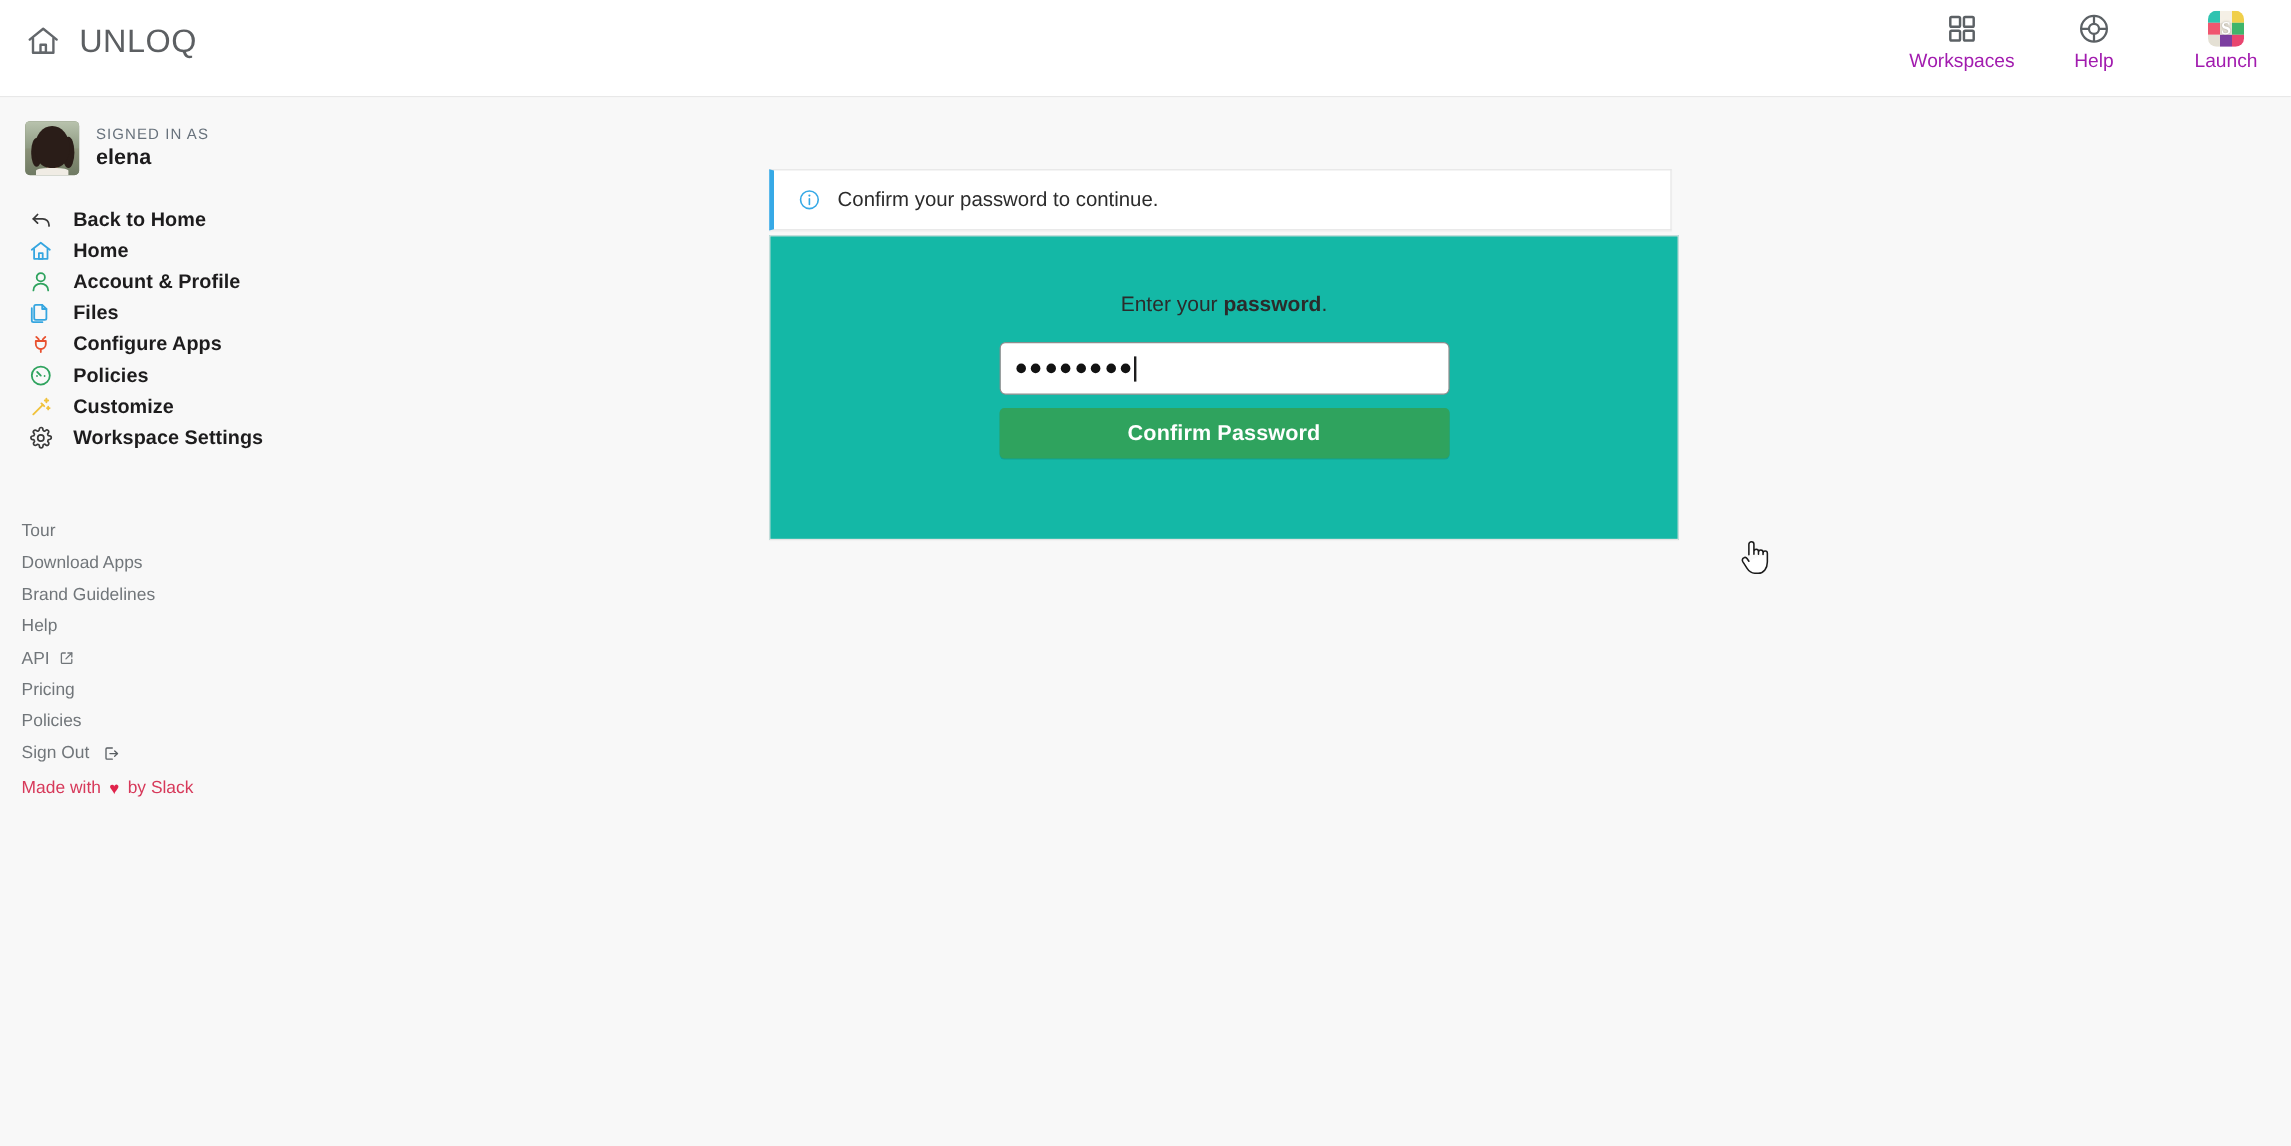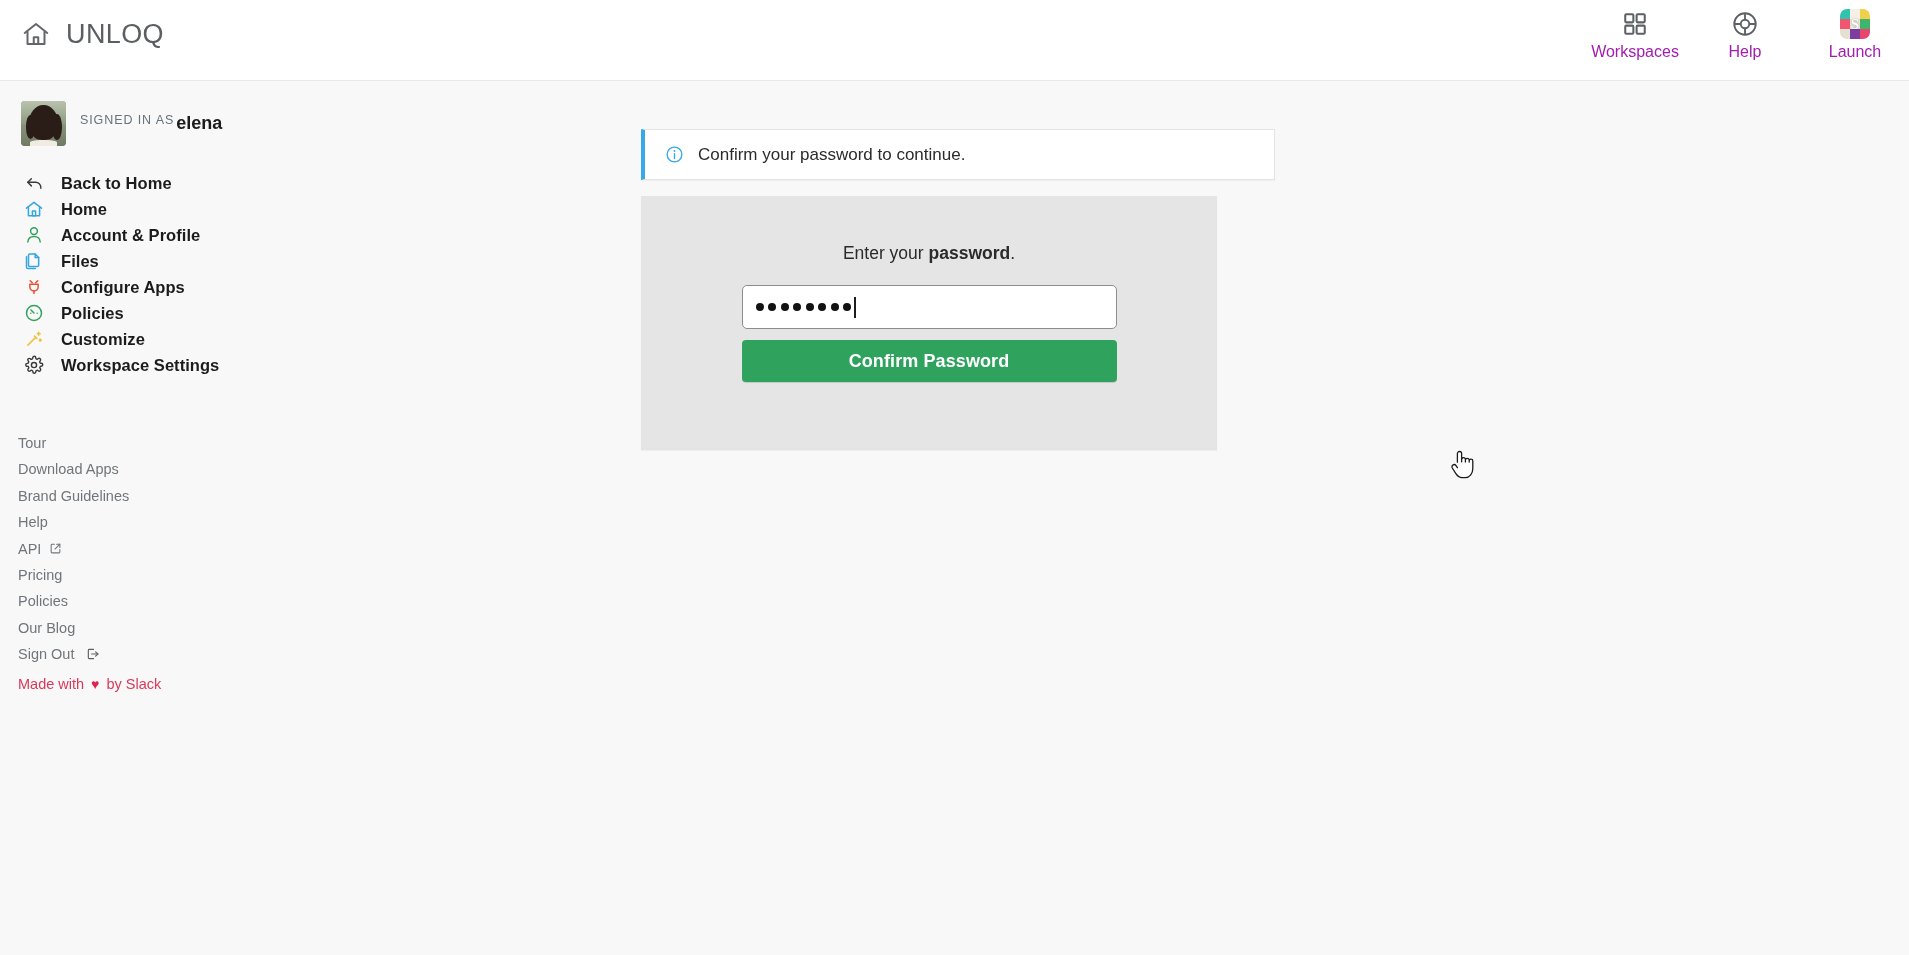--- a/index.html
+++ b/index.html
@@ -70,21 +70,21 @@
   }
   .av-sky { position: absolute; left:0; top:0; right:0; height: 52%; background: linear-gradient(180deg,#b9c3ae,#8e9a82); }
   .av-grnd { position: absolute; left:0; bottom:0; right:0; height: 48%; background: linear-gradient(180deg,#8b9279,#6f7a63); }
   .av-hair { position: absolute; left: 18%; top: 8%; width: 64%; height: 78%; background: #2a1d18; border-radius: 50% 50% 44% 44%; }
   .av-hair2 { position: absolute; left: 10%; top: 30%; width: 22%; height: 55%; background: #2a1d18; border-radius: 50%; }
   .av-hair3 { position: absolute; right: 9%; top: 28%; width: 22%; height: 58%; background: #2a1d18; border-radius: 50%; }
   .av-face { position: absolute; left: 32%; top: 24%; width: 37%; height: 52%; background: #e3bb9c; border-radius: 46% 46% 50% 50%; }
   .av-nk { position: absolute; left: 40%; top: 72%; width: 20%; height: 18%; background: #d8ae8e; }
   .av-shirt { position: absolute; left: 20%; bottom: 0; width: 60%; height: 13%; background: #f0ece4; border-radius: 40% 40% 0 0; }
 
-  .si-text { display: flex; flex-direction: row; gap: 2px; }
+  .si-text { display: flex; flex-direction: column; gap: 2px; }
   .si-caption { font-size: 12.5px; color: #68727c; letter-spacing: .9px; }
   .si-user { font-size: 18px; color: #1d1c1d; font-weight: 700; }
 
   .nav { margin-top: 24px; }
   .nav-item {
     display: flex; align-items: center; gap: 16px;
     height: 26px; margin: 0 0 0 21px; padding-left: 2px;
     cursor: pointer;
   }
   .nav-item + .nav-item { margin-top: 0px; }
@@ -101,36 +101,36 @@
   .made-with {
     display: flex; align-items: center; gap: 7px;
     margin: 8px 0 0 18px; font-size: 14.5px; color: #d7395a;
   }
   .heart { color: #e0234b; font-size: 14px; line-height: 1; }
 
   
   .main { position: absolute; left: 320px; top: 81px; width: 1589px; height: 874px; }
 
   .alert {
-    position: absolute; left: 321px; top: 48px;
-    width: 634px; height: 51px;
+    position: absolute; left: 321px; top: 60px;
+    width: 752px; height: 51px;
     background: #ffffff;
     border: 1px solid #e4e4e4;
     border-left: 4px solid #36a9e6;
     display: flex; align-items: center; gap: 14px;
     padding-left: 20px;
     box-shadow: 0 1px 1px rgba(0,0,0,.03);
     text-align: center;
   }
   .alert-text { font-size: 17px; color: #2b2b2b; }
 
   .card {
     position: absolute; left: 321px; top: 115px;
-    width: 576px; height: 254px;
-    background: #e5e5e5;
+    width: 758px; height: 254px;
+    background: #14b8a6;
     border: 1px solid #e4e4e4;
     box-shadow: 0 1px 1px rgba(0,0,0,.03);
   }
   .card-title {
     margin-top: 46px; text-align: center;
     font-size: 17.5px; color: #2b2b2b; font-weight: 400;
   }
   .card-title b { font-weight: 700; }
 
   .pw-input {
@@ -366,23 +366,20 @@
         </svg>
       </span>
     </div>
     <div class="footer-link">
       <span class="fl-label">Pricing</span>
     </div>
     <div class="footer-link">
       <span class="fl-label">Policies</span>
     </div>
     <div class="footer-link">
-      <span class="fl-label">Our Blog</span>
-    </div>
-    <div class="footer-link">
       <span class="fl-label">Sign Out</span>
       <span style="display:flex;align-items:center;margin-left:4px">
         <svg width="14" height="14" viewBox="0 0 24 24" fill="none" stroke="#5a5f63" stroke-width="1.9" stroke-linecap="round" stroke-linejoin="round">
           <path d="M13 4H5.4A1.4 1.4 0 0 0 4 5.4v13.2A1.4 1.4 0 0 0 5.4 20H13"></path>
           <path d="M16.4 8.2 20.4 12l-4 3.8"></path>
             <path d="M20.4 12H9.6"></path>
         </svg>
       </span>
     </div>
 

